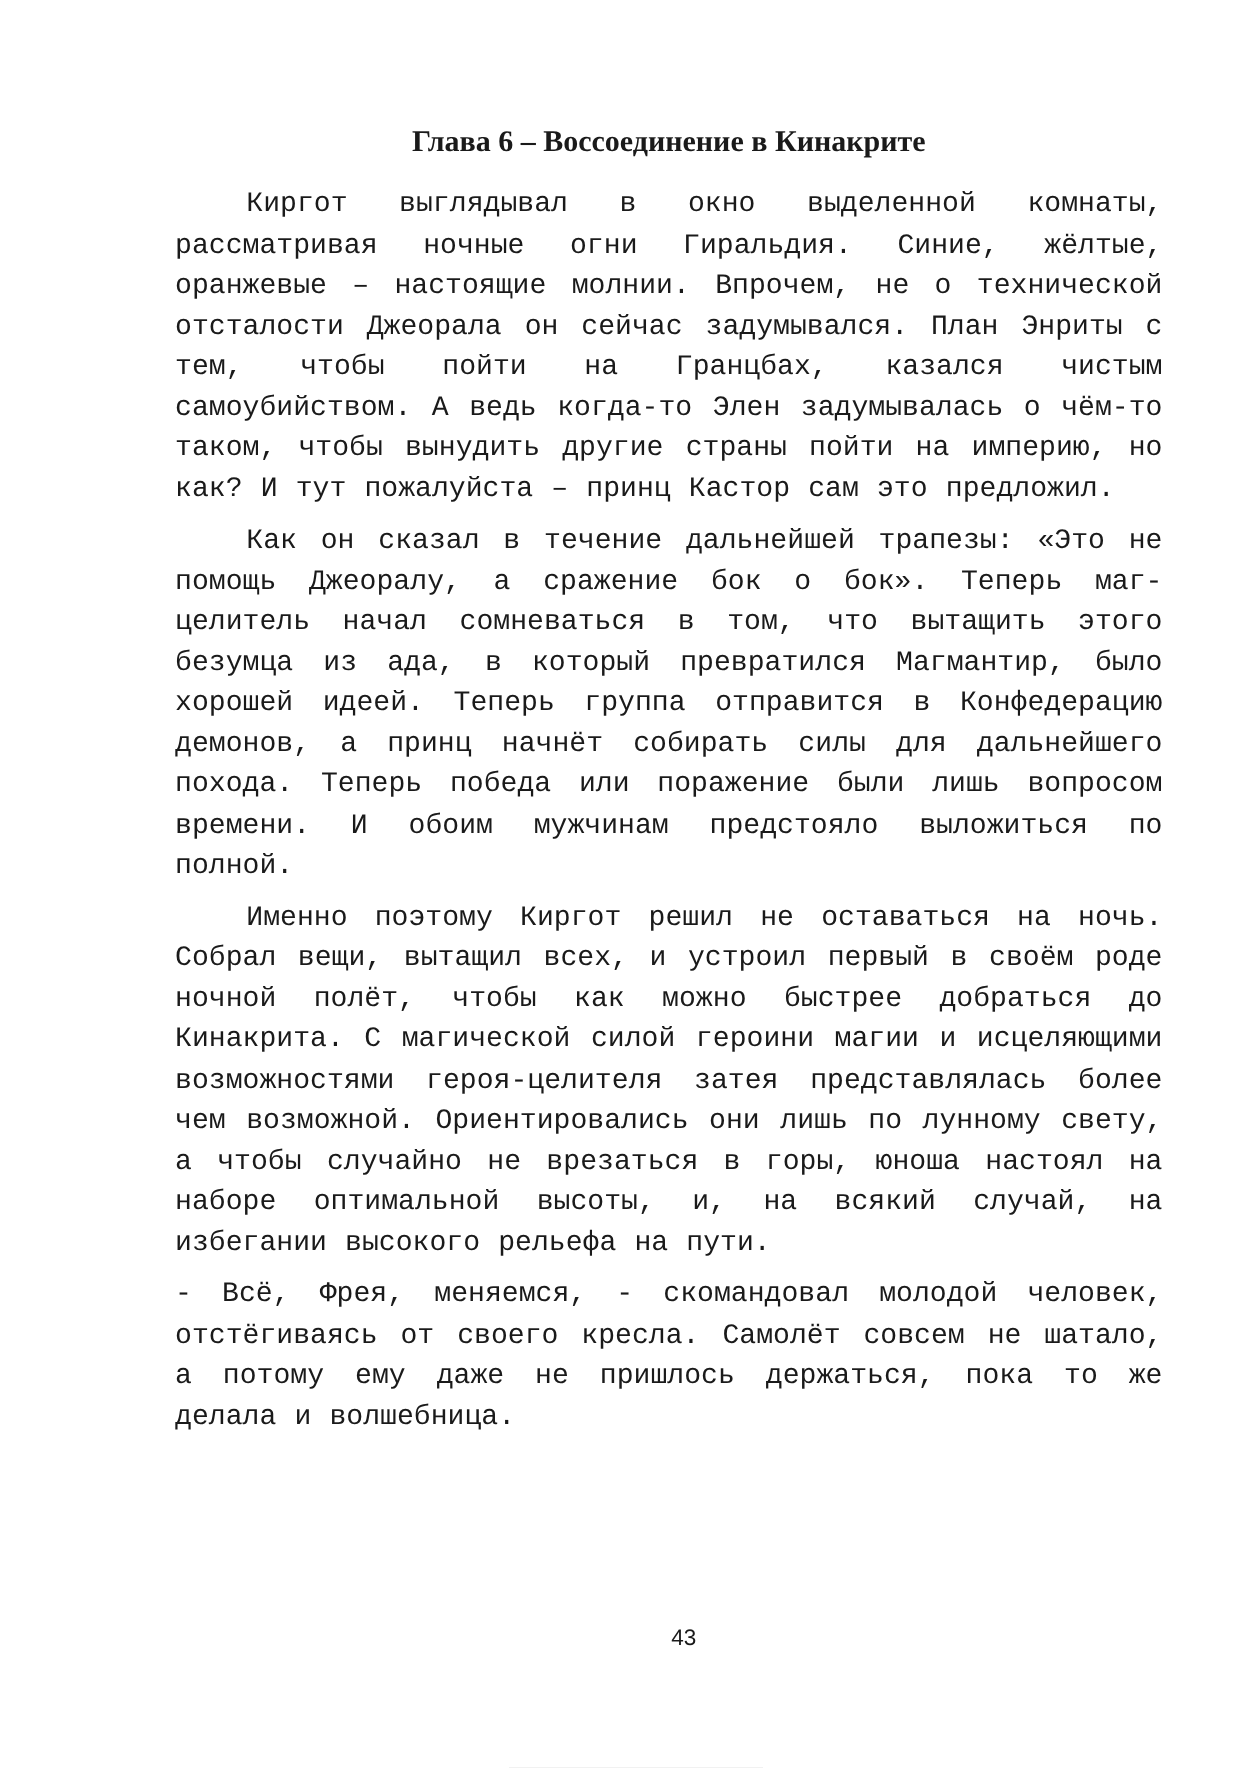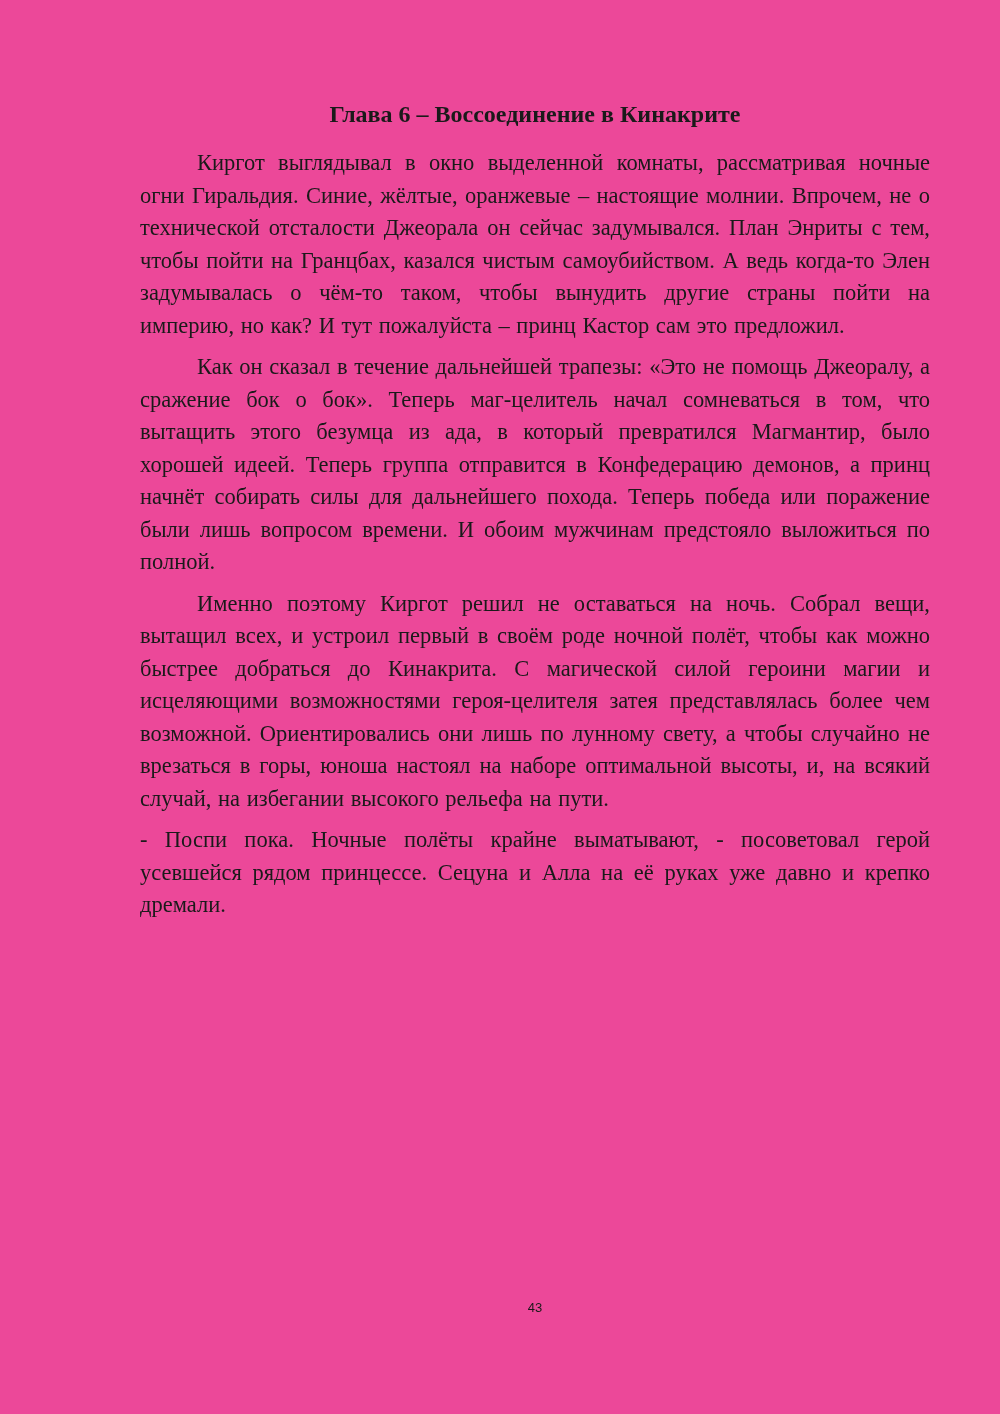--- a/index.html
+++ b/index.html
@@ -5,21 +5,21 @@
   html, body {
     margin: 0;
     padding: 0;
     background: #e8e8e8;
   }
   .page {
     position: relative;
     width: 1000px;
     height: 1414px;
     margin: 0 auto;
-    background: #ec4899;
+    background: #ffffff;
     color: #1a1a1a;
     font-family: "Liberation Serif", "DejaVu Serif", serif;
     overflow: hidden;
   }
   .content {
     position: absolute;
     left: 140px;
     top: 97px;
     width: 790px;
   }
@@ -30,48 +30,49 @@
     text-align: center;
     margin: 0 0 16px 0;
   }
   .para {
     font-size: 22.5px;
     line-height: 32.5px;
     text-align: justify;
     margin: 0 0 9px 0;
     text-indent: 57px;
     word-spacing: 1px;
+    font-family: Liberation Mono, monospace;
   }
   .para.dialogue {
     text-indent: 0;
   }
   .page-number {
     position: absolute;
-    left: 140px;
+    left: 152px;
     width: 790px;
     top: 1300px;
     text-align: center;
     font-family: "Liberation Sans", "DejaVu Sans", sans-serif;
-    font-size: 13px;
+    font-size: 18px;
     color: #1a1a1a;
   }
 </style>
 </head>
 <body>
 
 <div class="page">
   <div class="content">
     <h1 class="chapter-title">Глава 6 – Воссоединение в Кинакрите</h1>
 
     <p class="para">Киргот выглядывал в окно выделенной комнаты, рассматривая ночные огни Гиральдия. Синие, жёлтые, оранжевые – настоящие молнии. Впрочем, не о технической отсталости Джеорала он сейчас задумывался. План Энриты с тем, чтобы пойти на Гранцбах, казался чистым самоубийством. А ведь когда-то Элен задумывалась о чём-то таком, чтобы вынудить другие страны пойти на империю, но как? И тут пожалуйста – принц Кастор сам это предложил.</p>
 
     <p class="para">Как он сказал в течение дальнейшей трапезы: «Это не помощь Джеоралу, а сражение бок о бок». Теперь маг-целитель начал сомневаться в том, что вытащить этого безумца из ада, в который превратился Магмантир, было хорошей идеей. Теперь группа отправится в Конфедерацию демонов, а принц начнёт собирать силы для дальнейшего похода. Теперь победа или поражение были лишь вопросом времени. И обоим мужчинам предстояло выложиться по полной.</p>
 
     <p class="para">Именно поэтому Киргот решил не оставаться на ночь. Собрал вещи, вытащил всех, и устроил первый в своём роде ночной полёт, чтобы как можно быстрее добраться до Кинакрита. С магической силой героини магии и исцеляющими возможностями героя-целителя затея представлялась более чем возможной. Ориентировались они лишь по лунному свету, а чтобы случайно не врезаться в горы, юноша настоял на наборе оптимальной высоты, и, на всякий случай, на избегании высокого рельефа на пути.</p>
 
+    <p class="para dialogue">- Всё, Фрея, меняемся, - скомандовал молодой человек, отстёгиваясь от своего кресла. Самолёт совсем не шатало, а потому ему даже не пришлось держаться, пока то же делала и волшебница.</p>
 
 
-    <p class="para dialogue">- Поспи пока. Ночные полёты крайне выматывают, - посоветовал герой усевшейся рядом принцессе. Сецуна и Алла на её руках уже давно и крепко дремали.</p>
 
   </div>
 
   <div class="page-number">43</div>
 </div>
 
 </body></html>

